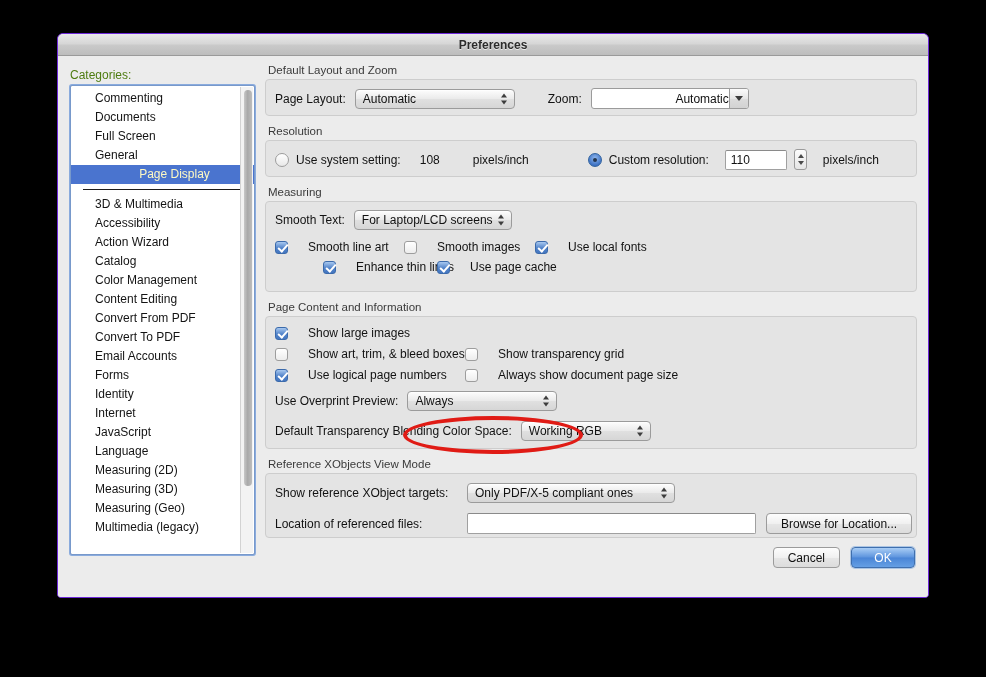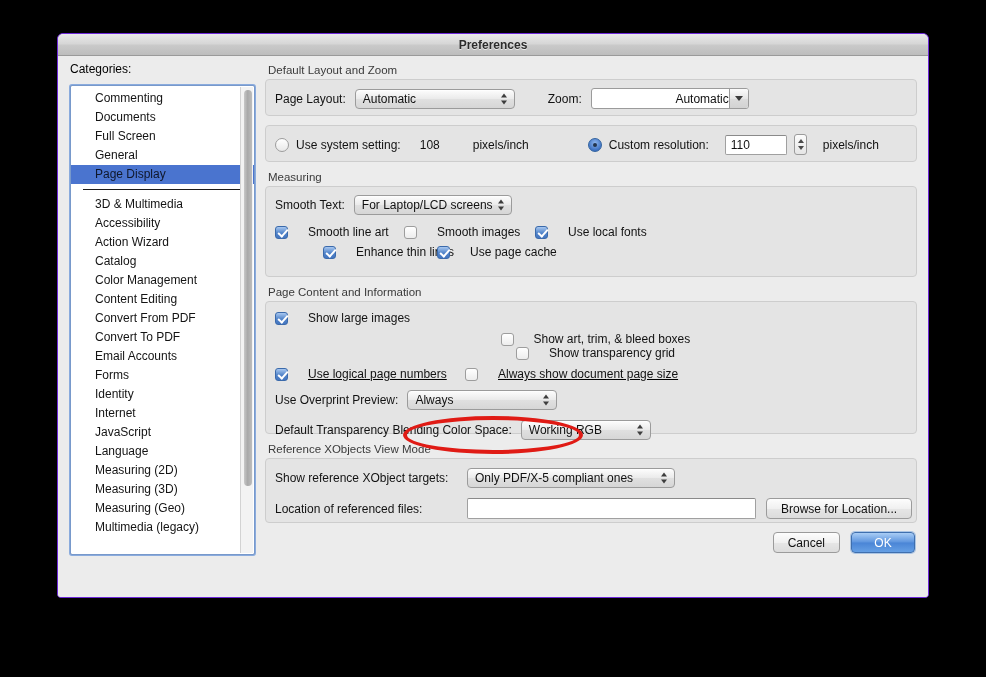--- a/index.html
+++ b/index.html
@@ -36,40 +36,40 @@
     text-shadow: 0 1px 0 rgba(255,255,255,0.65);
   }
   .body {
     position: relative;
     height: 542px;
     background: #ececec;
   }
 
   
   .cat-label {
-    position: absolute; left: 12px; top: 6px;
-    font-size: 12px; color: #000000;
+    position: absolute; left: 12px; top: 12px;
+    font-size: 12px; color: #4d7c0f;
   }
   .listbox {
     position: absolute; left: 12px; top: 29px;
     width: 185px; height: 470px;
     background: #ffffff;
     border: 1px solid #a5a5a5;
     border-radius: 2px;
     outline: 2px solid rgba(106,150,216,0.75);
     outline-offset: -1px;
     overflow: hidden;
   }
   .list-inner { position: relative; padding-top: 3px; }
   .list-item {
     height: 19px; line-height: 19px;
     padding-left: 24px; font-size: 12px; color: #141414;
     white-space: nowrap;
   }
-  .list-item.selected { background: #4a74cf; color: #0f172a; }
+  .list-item.selected { background: #4a74cf; color: #fef9c3; text-align: center; }
   .list-sep {
     margin: 5px 12px 5px 12px;
     border-top: 1px solid #1c1c1c;
     height: 0;
   }
   .vscroll {
     position: absolute; right: 1px; top: 1px;
     width: 13px; height: 466px;
     background: #f3f3f3;
     border-left: 1px solid #d3d3d3;
@@ -307,20 +307,21 @@
                 <span class="ctext">Automatic</span>
                 <span class="cbtn">
                     <i></i>
                   </span>
               </div>
             </div>
           </div>
         </div>
 
         <div class="section">
+          <div class="grp-title">Resolution</div>
           <div class="group" style="height:37px;">
             <div class="row" style="padding:8px 0 0 9px; gap:7px;">
               <span class="radio"></span>
               <div class="lbl">Use system setting:</div>
               <div class="lbl" style="margin-left:12px;">108</div>
               <div class="lbl" style="margin-left:26px;">pixels/inch</div>
 
               <span class="radio on" style="margin-left:52px;"></span>
               <div class="lbl">Custom resolution:</div>
               <div class="field" style="width:62px; margin-left:9px;">
@@ -371,31 +372,31 @@
 
         <div class="section">
           <div class="grp-title">Page Content and Information</div>
           <div class="group" style="height:133px;">
             <div class="row" style="padding:9px 0 0 9px;">
               <div class="cbwrap">
                 <span class="cb on"></span>
                 <span>Show large images</span>
               </div>
             </div>
-            <div class="row" style="padding:7px 0 0 9px;flex-direction:column;">
+            <div class="row" style="padding:7px 0 0 9px;">
               <div class="cbwrap" style="width:190px;">
                 <span class="cb"></span>
                 <span>Show art, trim, &amp; bleed boxes</span>
               </div>
               <div class="cbwrap">
                 <span class="cb"></span>
                 <span>Show transparency grid</span>
               </div>
             </div>
-            <div class="row" style="padding:7px 0 0 9px;text-decoration:underline;">
+            <div class="row" style="padding:7px 0 0 9px;">
               <div class="cbwrap" style="width:190px;">
                 <span class="cb on"></span>
                 <span>Use logical page numbers</span>
               </div>
               <div class="cbwrap">
                 <span class="cb"></span>
                 <span>Always show document page size</span>
               </div>
             </div>
             <div class="row" style="padding:9px 0 0 9px; gap:9px;">

